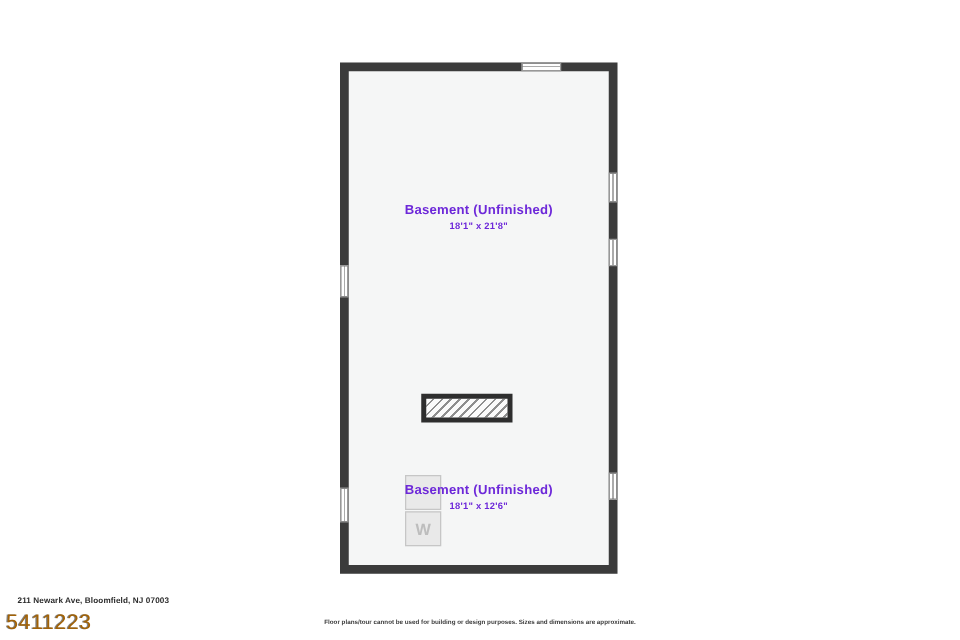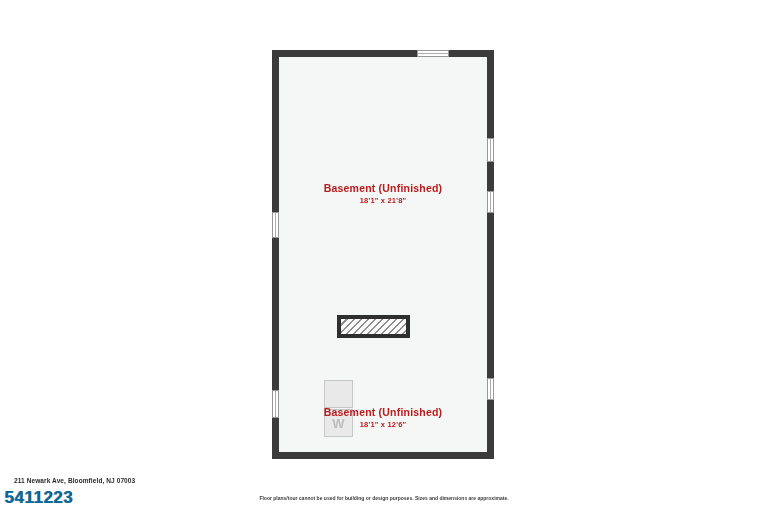--- a/index.html
+++ b/index.html
@@ -89,23 +89,22 @@
   }
   .appliance.a1 { top: 323px; }
   .appliance.a2 { top: 352px; }
 
   
   .room-label {
     position: absolute;
     left: 0;
     width: 100%;
     text-align: center;
-    color: #b91c1c;
+    color: #6d28d9;
     z-index: 3;
-    margin-top: 20px;
   }
   .room-label.r1 { top: 105px; }
   .room-label.r2 { top: 329px; }
   .room-name { font-size: 10.5px; font-weight: bold; letter-spacing: 0.2px; }
   .room-dims { font-size: 7.5px; font-weight: bold; margin-top: 2px; letter-spacing: 0.2px; }
 
   
   .address {
     position: absolute;
     left: 14px;
@@ -113,22 +112,22 @@
     font-size: 6.5px;
     font-weight: bold;
     color: #2a2a2a;
     letter-spacing: 0.1px;
   }
   .mls {
     position: absolute;
     left: 5px;
     top: 488px;
     font-size: 17px;
-    font-weight: bold;
-    color: #0369a1;
+    font-weight: normal;
+    color: #a16207;
     text-shadow: -1px 0 0 rgba(25,25,25,0.55);
     letter-spacing: 0.5px;
   }
   .disclaimer {
     position: absolute;
     left: 0;
     right: 0;
     top: 495px;
     text-align: center;
     font-size: 5px;

